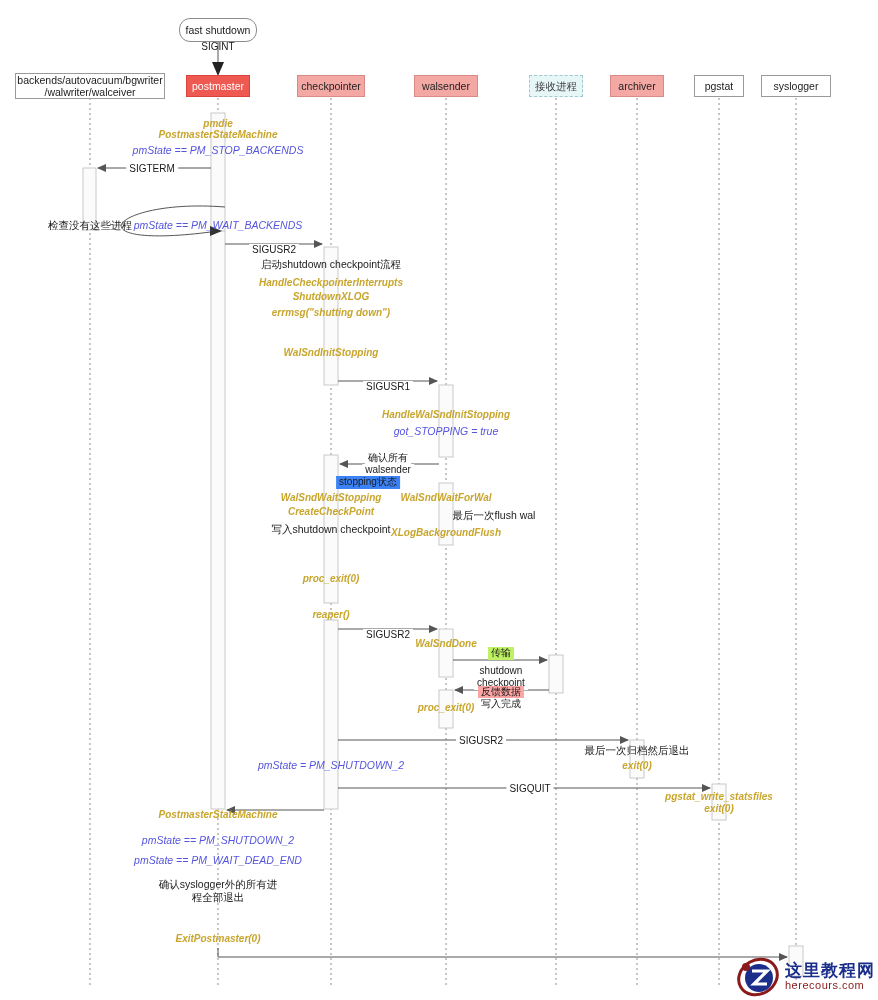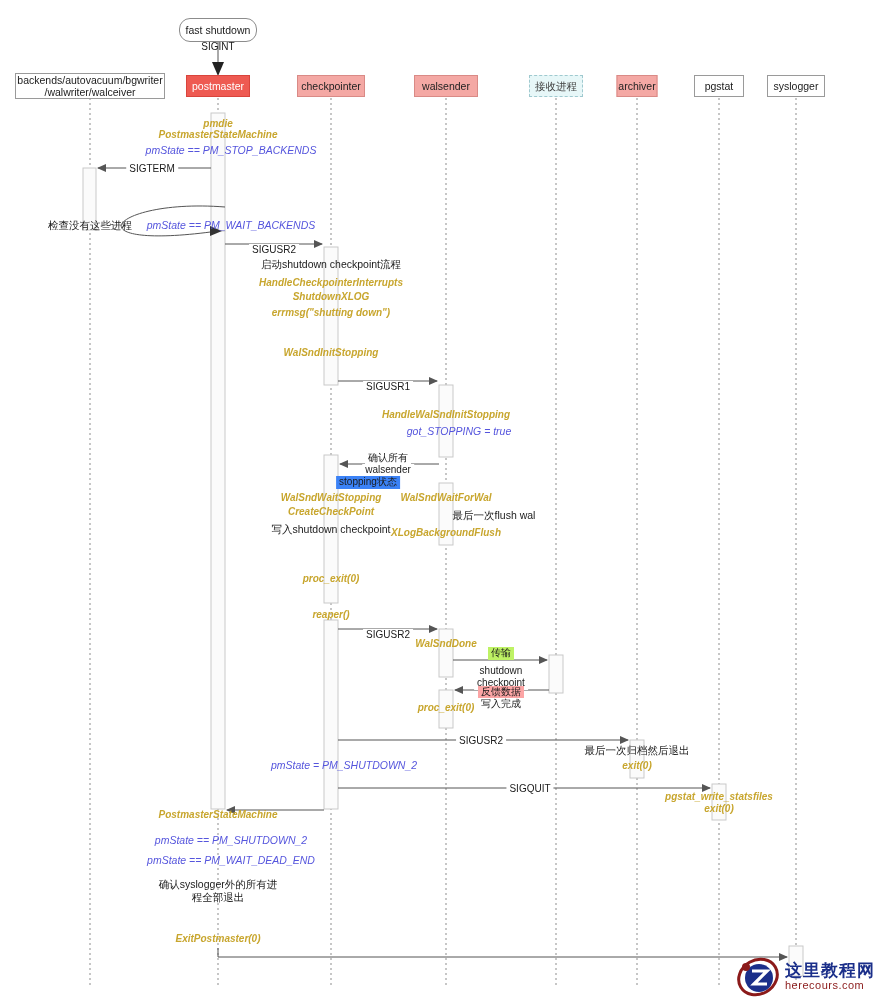--- a/index.html
+++ b/index.html
@@ -1,21 +1,21 @@
 <!DOCTYPE html>
 <html><head>
 <meta charset="utf-8">
 <style>
   html,body{margin:0;padding:0;background:#ffffff;}
   body{font-family:"Liberation Sans","DejaVu Sans",sans-serif;}
   #stage{position:relative;width:878px;height:1000px;background:#fff;overflow:hidden;padding-left:29px;}
   svg#diagram{position:absolute;left:0;top:0;width:878px;height:1000px;}
   .lbl{position:absolute;white-space:pre;line-height:1.25;}
   .t-black{color:#1a1a1a;font-size:10.5px;}
-  .t-blue{color:#5555dd;font-size:10.5px;font-style:italic;margin-left:13px;}
+  .t-blue{color:#5555dd;font-size:10.5px;font-style:italic;}
   .t-gold{color:#c8a62e;font-size:10px;font-style:italic;font-weight:bold;}
   .t-sig{color:#1a1a1a;font-size:10px;}
   .ctr{text-align:center;transform:translateX(-50%);}
   .actor-box{position:absolute;box-sizing:border-box;display:flex;align-items:center;
     justify-content:center;text-align:center;font-size:10.5px;line-height:1.18;
     transform:translateX(-50%);}
   .actor-plain{background:#ffffff;border:1px solid #9a9a9a;color:#1a1a1a;}
   .actor-pink{background:#f4a8a4;border:1px solid #d98a86;color:#222;}
   .actor-red{background:#ee5a52;border:1px solid #d9443c;color:#ffffff;}
   .actor-cyan{background:#e7f7f8;border:1px dashed #9fc9cf;color:#444;}
@@ -111,27 +111,27 @@
   </div>
   <div class="actor-box actor-pink" style="left:331px;top:75px;width:68px;height:22px;">
     <span>checkpointer</span>
   </div>
   <div class="actor-box actor-pink" style="left:446px;top:75px;width:64px;height:22px;">
     <span>walsender</span>
   </div>
   <div class="actor-box actor-cyan" style="left:556px;top:75px;width:54px;height:22px;">
     <span>接收进程</span>
   </div>
-  <div class="actor-box actor-pink" style="left:637px;top:75px;width:41px;height:22px;">
+  <div class="actor-box actor-pink" style="left:637px;top:75px;width:54px;height:22px;">
     <span>archiver</span>
   </div>
   <div class="actor-box actor-plain" style="left:719px;top:75px;width:50px;height:22px;">
     <span>pgstat</span>
   </div>
-  <div class="actor-box actor-plain" style="left:796px;top:75px;width:58px;height:22px;">
+  <div class="actor-box actor-plain" style="left:796px;top:75px;width:70px;height:22px;">
     <span>syslogger</span>
   </div>
 
   <div id="notes-layer">
       <div class="lbl ctr t-gold" style="left: 218px; top: 118px;">pmdie</div>
       <div class="lbl ctr t-gold" style="left: 218px; top: 129px;">PostmasterStateMachine</div>
       <div class="lbl ctr t-blue" style="left: 218px; top: 144px;">pmState == PM_STOP_BACKENDS</div>
       <div class="lbl ctr t-black" style="left: 90px; top: 219px;">检查没有这些进程</div>
       <div class="lbl ctr t-blue" style="left: 218px; top: 219px;">pmState == PM_WAIT_BACKENDS</div>
       <div class="lbl ctr t-black" style="left: 331px; top: 258px;">启动shutdown checkpoint流程</div>

